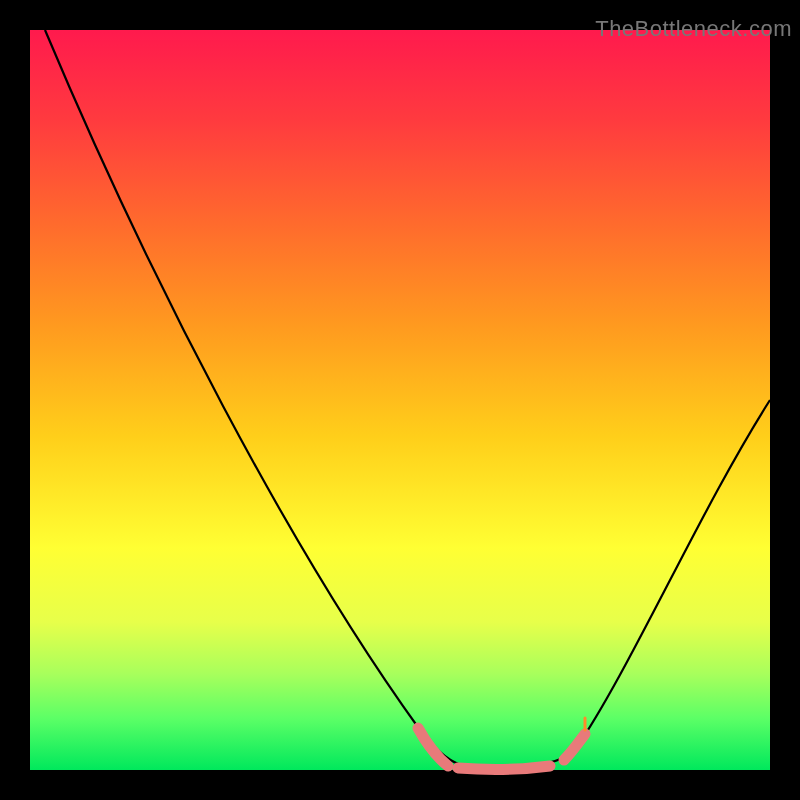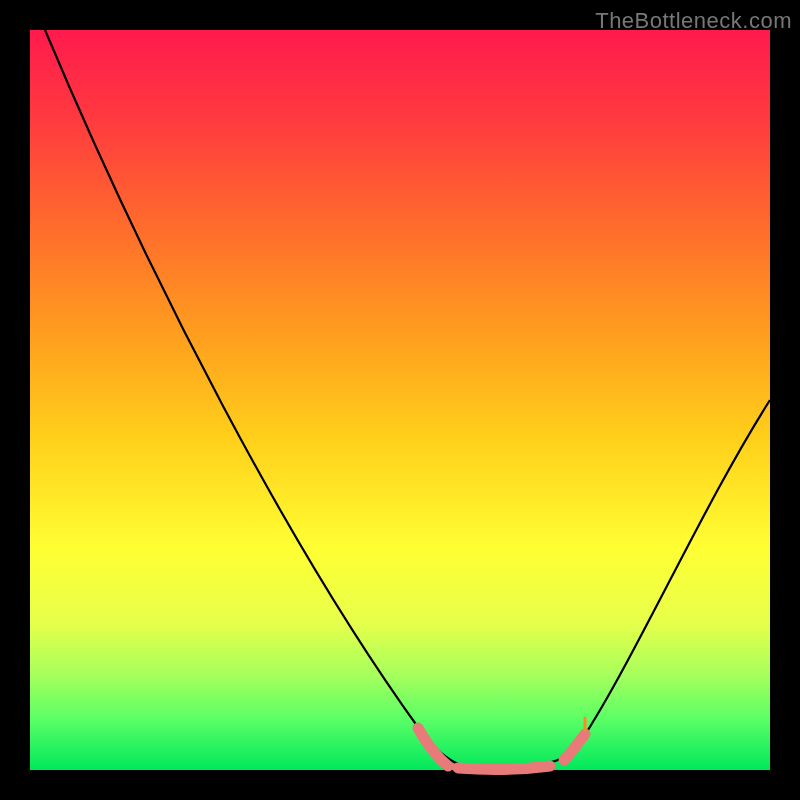--- a/index.html
+++ b/index.html
@@ -38,21 +38,21 @@
   svg.curve {
     position: absolute;
     left: 30px;
     top: 30px;
     width: 740px;
     height: 740px;
     overflow: visible;
   }
   .watermark {
     position: absolute;
-    top: 8px;
+    top: 16px;
     right: 8px;
     color: #777;
     font-size: 22px;
     font-weight: 500;
     letter-spacing: 0.5px;
   }
 </style>
 </head>
 <body>
 

